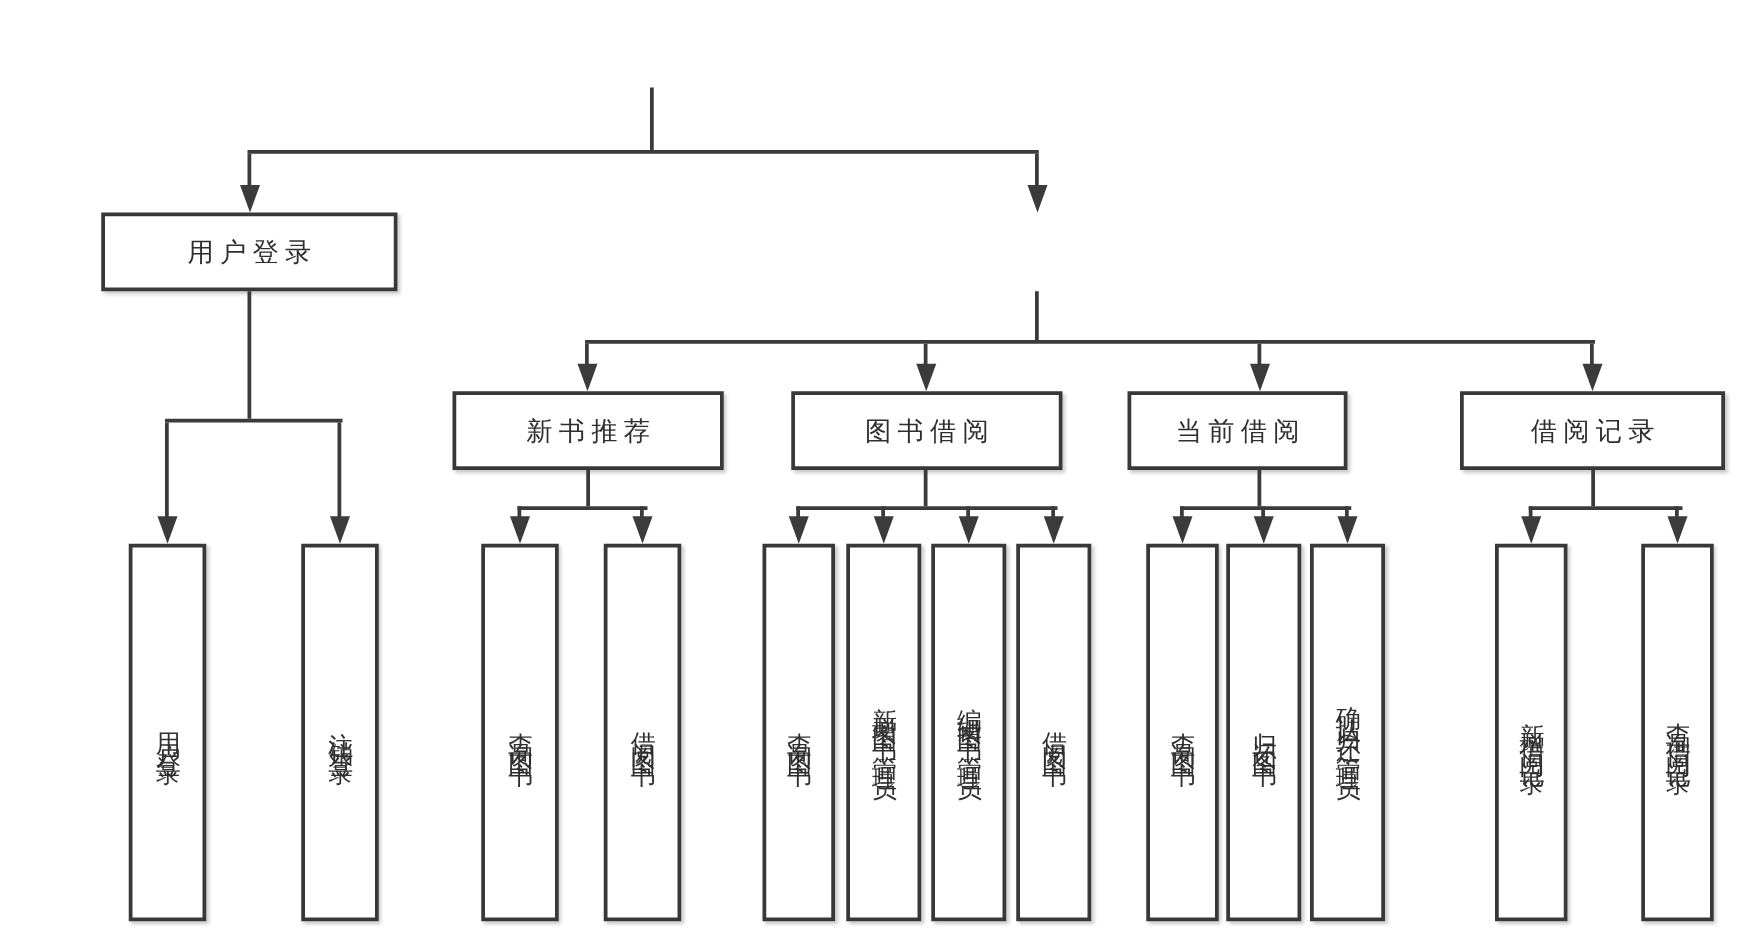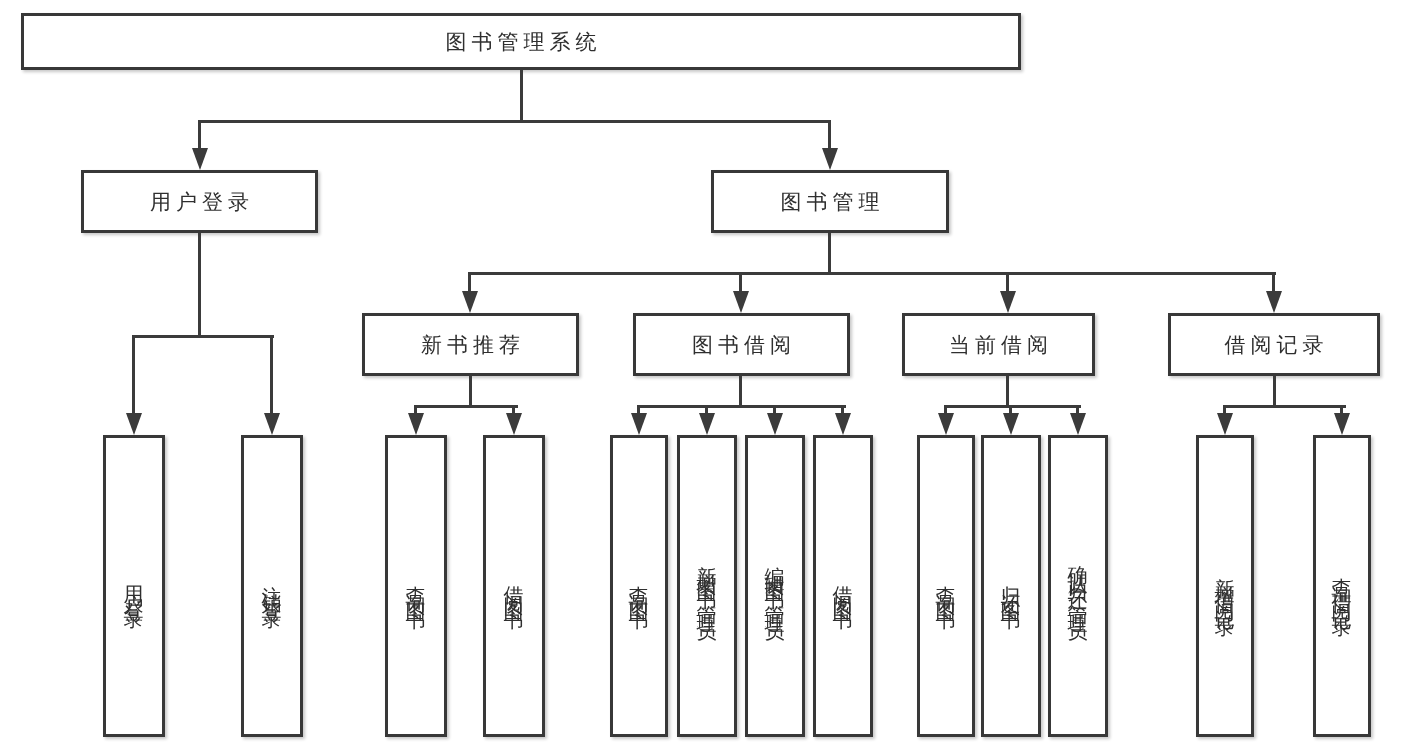--- a/index.html
+++ b/index.html
@@ -47,31 +47,29 @@
     letter-spacing:0.5px;
     white-space:nowrap;
     z-index:5;
   }
 </style>
 </head>
 <body>
 
 <div id="canvas">
 
-  <div class="box hbox" style="left:21px;top:13px;width:1000px;height:57px">图书管理系统</div>
 
   <div class="vl" style="left:520px;top:70px;height:50px"></div>
   <div class="hl" style="left:198px;top:120px;width:633px"></div>
   <div class="vl" style="left:198px;top:123px;height:29px"></div>
   <div class="ar" style="left:192px;top:148px"></div>
   <div class="vl" style="left:828px;top:123px;height:29px"></div>
   <div class="ar" style="left:822px;top:148px"></div>
 
   <div class="box hbox" style="left:81px;top:170px;width:237px;height:63px">用户登录</div>
-  <div class="box hbox" style="left:711px;top:170px;width:238px;height:63px">图书管理</div>
 
   <div class="vl" style="left:198px;top:233px;height:102px"></div>
   <div class="hl" style="left:132px;top:335px;width:142px"></div>
   <div class="vl" style="left:132px;top:338px;height:78px"></div>
   <div class="ar" style="left:126px;top:413px"></div>
   <div class="vl" style="left:270px;top:338px;height:78px"></div>
   <div class="ar" style="left:264px;top:413px"></div>
 
   <div class="vl" style="left:828px;top:233px;height:39px"></div>
   <div class="hl" style="left:468px;top:272px;width:808px"></div>
@@ -79,21 +77,21 @@
   <div class="ar" style="left:462px;top:291px"></div>
   <div class="vl" style="left:739px;top:275px;height:18px"></div>
   <div class="ar" style="left:733px;top:291px"></div>
   <div class="vl" style="left:1006px;top:275px;height:18px"></div>
   <div class="ar" style="left:1000px;top:291px"></div>
   <div class="vl" style="left:1272px;top:275px;height:18px"></div>
   <div class="ar" style="left:1266px;top:291px"></div>
 
   <div class="box hbox" style="left:633px;top:313px;width:217px;height:63px">图书借阅</div>
   <div class="box hbox" style="left:362px;top:313px;width:217px;height:63px">新书推荐</div>
-  <div class="box hbox" style="left:902px;top:313px;width:193px;height:63px">当前借阅</div>
+  <div class="box hbox" style="left:902px;top:313px;width:176px;height:63px">当前借阅</div>
   <div class="box hbox" style="left:1168px;top:313px;width:212px;height:63px">借阅记录</div>
 
   <div class="vl" style="left:469px;top:376px;height:29px"></div>
   <div class="hl" style="left:414px;top:405px;width:104px"></div>
   <div class="vl" style="left:414px;top:405px;height:11px"></div>
   <div class="ar" style="left:408px;top:413px"></div>
   <div class="vl" style="left:512px;top:405px;height:11px"></div>
   <div class="ar" style="left:506px;top:413px"></div>
 
   <div class="vl" style="left:739px;top:376px;height:29px"></div>

